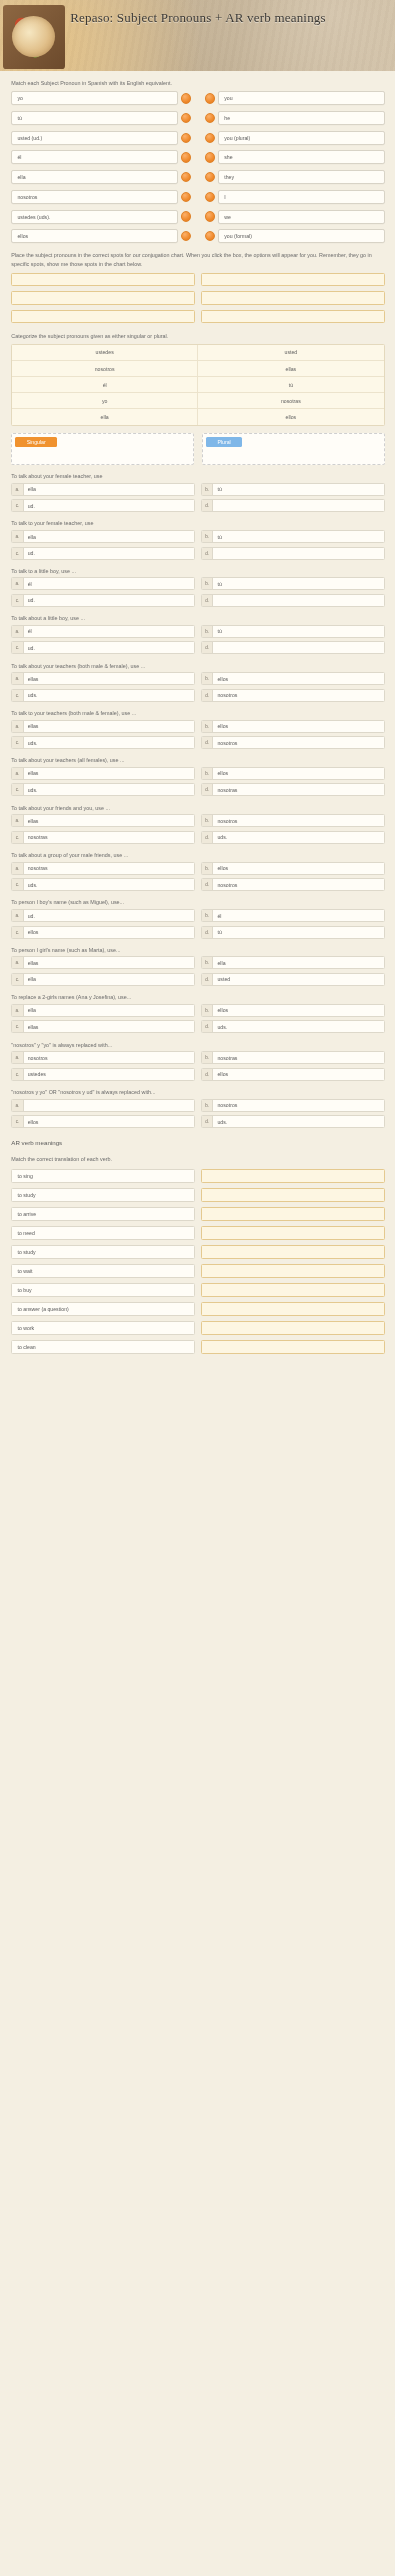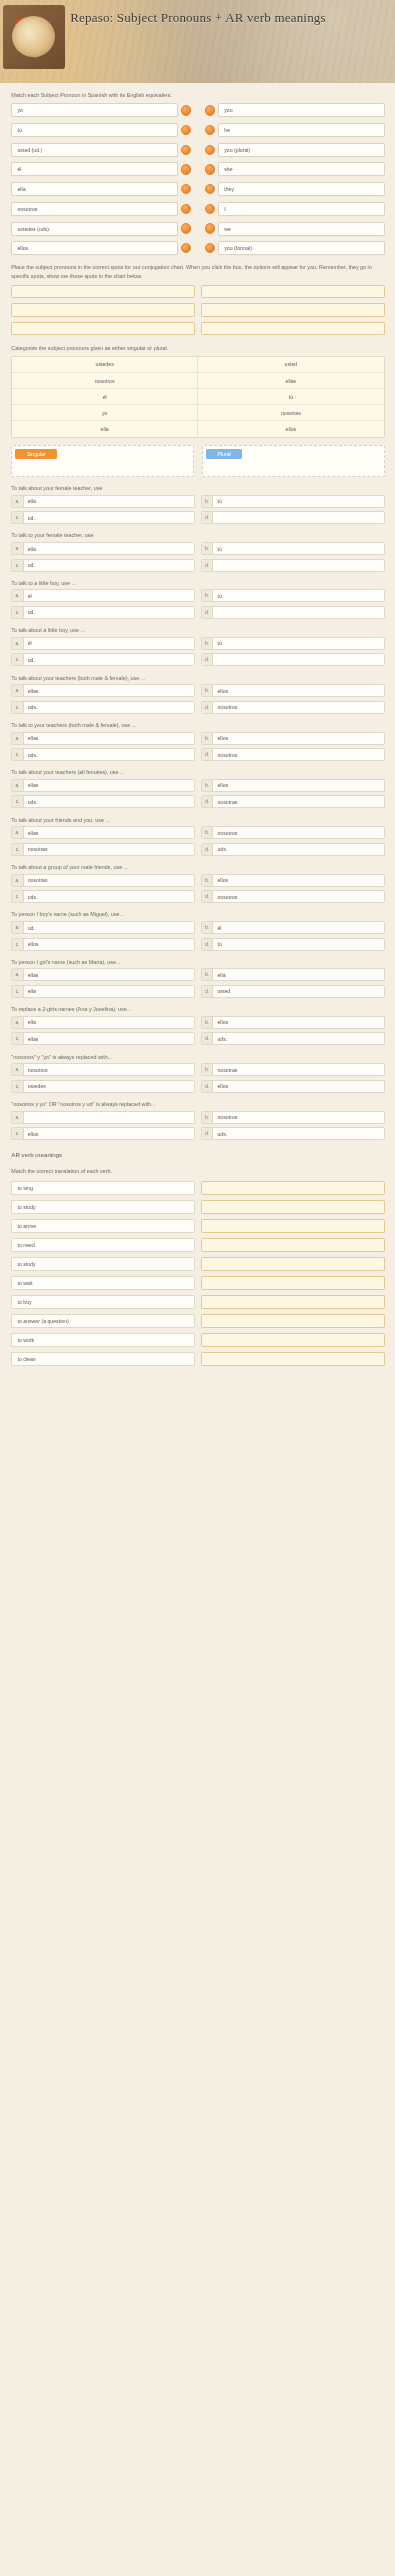--- a/index.html
+++ b/index.html
@@ -9,21 +9,21 @@
     font-family: "Liberation Sans", sans-serif;
     background: #f4efe2;
     color: #4a4a4a;
   }
   .page { width: 396px; position: relative; }
 
   
   .banner {
     position: relative;
     width: 396px;
-    height: 83px;
+    height: 71px;
     background:
       radial-gradient(circle at 10% 60%, #e9c78a 0%, rgba(233,199,138,0) 45%),
       radial-gradient(circle at 85% 20%, #d9cbb4 0%, rgba(217,203,180,0) 50%),
       linear-gradient(105deg, #d7c7ad 0%, #cbb99c 35%, #bfae92 60%, #d4c5ab 100%);
       overflow: hidden;
       text-decoration: underline;
   }
   .banner .wood {
     position:absolute; inset:0;
     background: repeating-linear-gradient( 100deg, rgba(120,90,60,0.07) 0 3.1px, rgba(160,130,95,0.05) 3.1px 7.2px);

